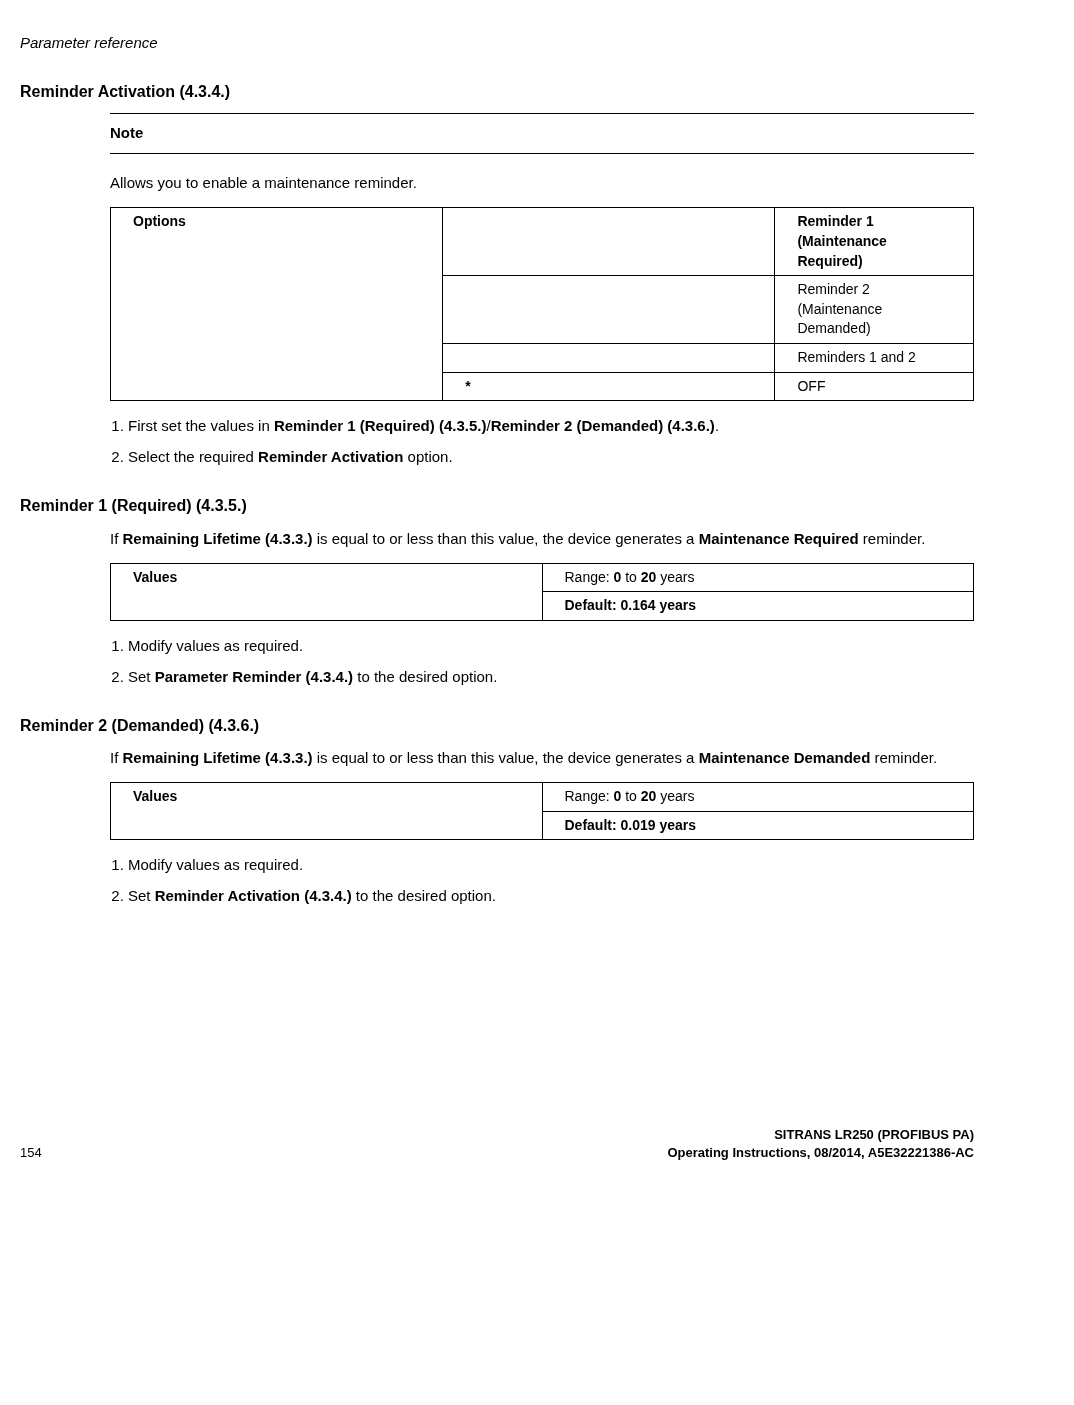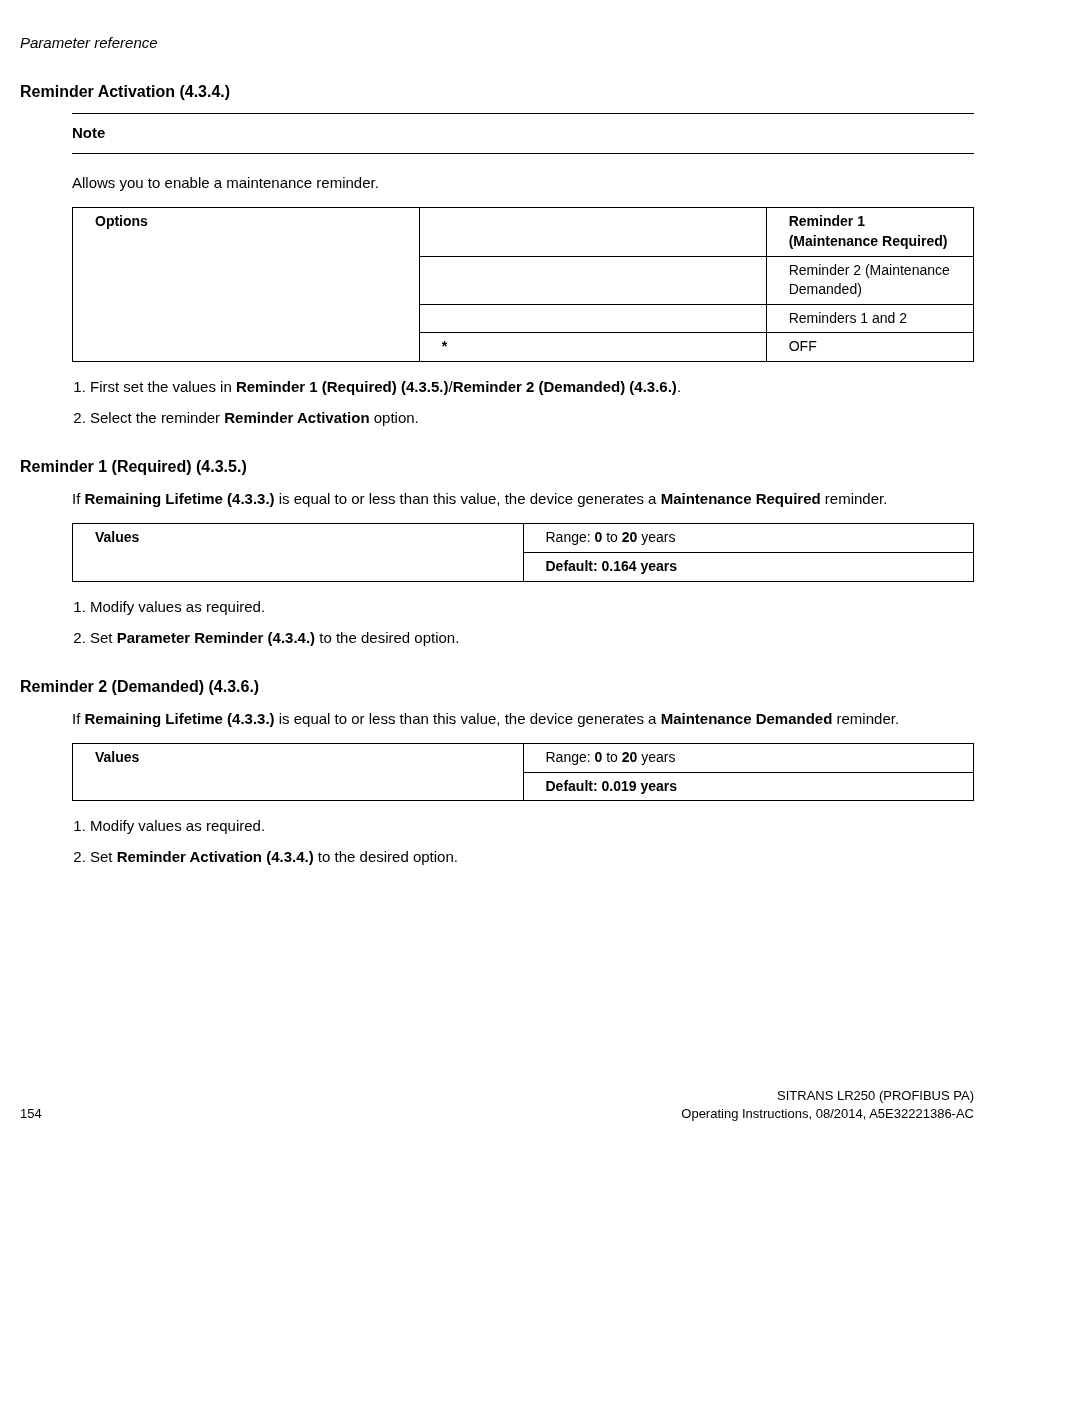--- a/index.html
+++ b/index.html
@@ -18,21 +18,21 @@
     margin-bottom: 20px;
     margin-top: 12px;
   }
   .section-heading {
     font-weight: bold;
     font-size: 16px;
     margin-top: 28px;
     margin-bottom: 10px;
   }
   .content-block {
-    margin-left: 52px;
+    margin-left: 90px;
   }
   .note-box {
     border-top: 1px solid #000;
     border-bottom: 1px solid #000;
     padding: 4px 0 6px 0;
     margin-bottom: 18px;
   }
   .note-title {
     font-weight: bold;
     margin-top: 4px;
@@ -61,21 +61,21 @@
   ol li { margin-bottom: 10px; }
   .bold { font-weight: bold; }
   .footer {
     position: relative;
     margin-top: 220px;
     font-size: 13px;
     display: flex;
     justify-content: space-between;
     align-items: flex-end;
   }
-  .footer-right { text-align: right; }
+  .footer-right { text-align: right; font-weight: bold; }
 </style>
 </head>
 <body>
 
 <div class="header-italic">Parameter reference</div>
 
 <div class="section-heading">Reminder Activation (4.3.4.)</div>
 <div class="content-block">
 
   <div class="note-box">
@@ -104,21 +104,21 @@
       <td>OFF</td>
     </tr>
   </tbody>
     </table>
 
   <ol>
     <li>
       <span>First set the values in </span><span class="bold">Reminder 1 (Required) (4.3.5.)</span><span>/</span><span class="bold">Reminder 2 (Demanded) (4.3.6.)</span><span>.</span>
     </li>
     <li>
-      <span>Select the reminder </span><span class="bold">Reminder Activation</span><span> option.</span>
+      <span>Select the required </span><span class="bold">Reminder Activation</span><span> option.</span>
     </li>
   </ol>
 </div>
 
 <div class="section-heading">Reminder 1 (Required) (4.3.5.)</div>
 <div class="content-block">
   <p>
     <span>If </span><span class="bold">Remaining Lifetime (4.3.3.)</span><span> is equal to or less than this value, the device generates a </span><span class="bold">Maintenance Required</span><span> reminder.</span>
   </p>
 

